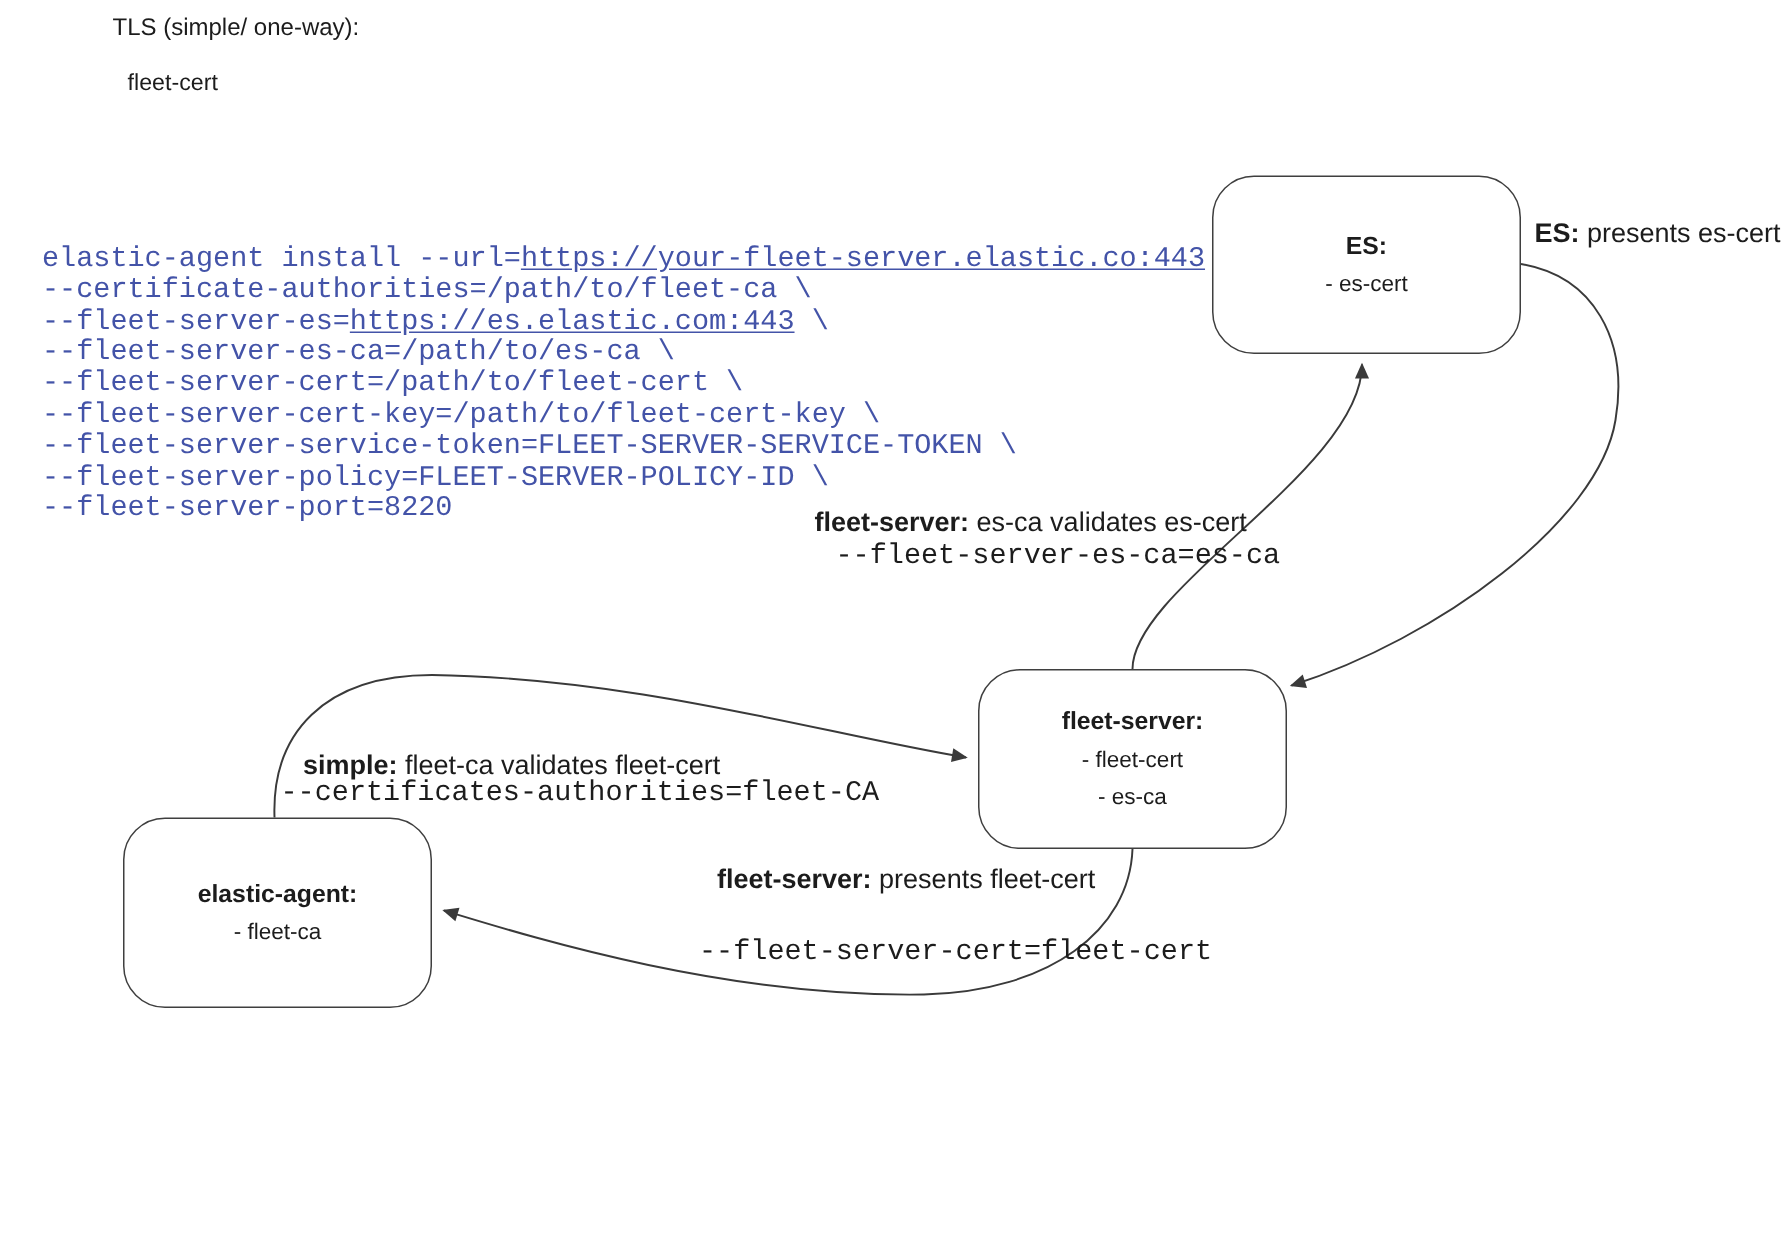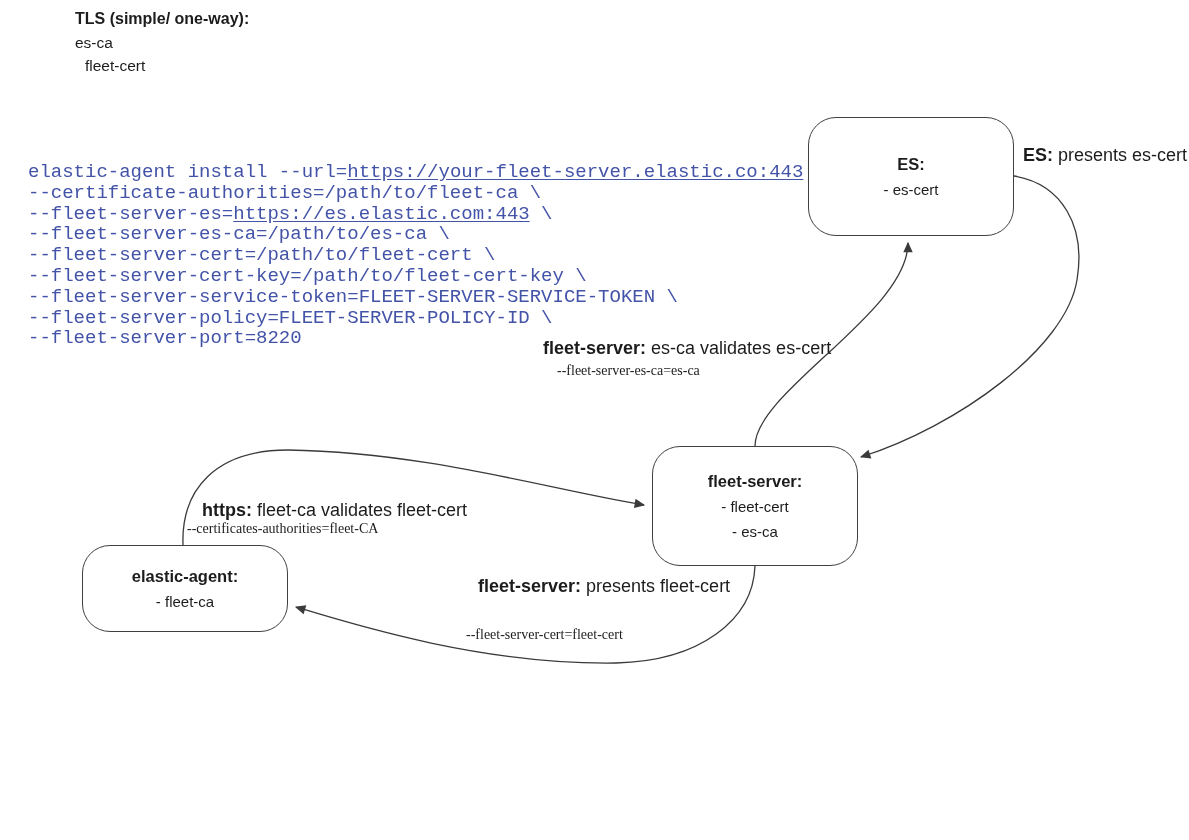--- a/index.html
+++ b/index.html
@@ -12,21 +12,21 @@
   body{
     position:relative;
     width:1189px;height:840px;
     overflow:hidden;
     font-family:"Liberation Sans",sans-serif;
     color:var(--ink);
   }
   .abs{position:absolute;}
   
   .legend{left:75px;top:7px;font-size:15.5px;line-height:23px;}
-  .legend .t{font-weight:700;font-size:16px;margin-bottom:1px;}
+  .legend .t{font-weight:400;font-size:16px;margin-bottom:14px;}
   .legend .i1{padding-left:10px;}
   
   .command{
     left:28px;top:162px;
     font-family:Liberation Mono, monospace;
     font-size:19px;line-height:20.8px;
     color:var(--code-blue);
     white-space:pre;
   }
   .command .u{text-decoration:underline;text-underline-offset:2px;}
@@ -39,27 +39,27 @@
     border-radius:28px;
     display:flex;flex-direction:column;
     align-items:center;justify-content:center;
     text-align:center;
     line-height:25px;
     font-size:15px;
   }
   .node .title{font-weight:700;font-size:16.5px;}
   .node-es{left:808px;top:117px;height:119px;}
   .node-fleet{left:652px;top:446px;height:120px;}
-  .node-agent{left:82px;top:545px;height:87px;}
+  .node-agent{left:82px;top:545px;height:127px;}
   
   .elabel{font-size:18px;white-space:nowrap;line-height:17px;}
   .elabel b{font-weight:700;}
   .ecode{
-    font-family:Liberation Serif, serif;
-    font-size:14px;white-space:nowrap;line-height:17px;color:var(--ink);
+    font-family:Liberation Mono, monospace;
+    font-size:19px;white-space:nowrap;line-height:17px;color:var(--ink);
   }
   .lbl-es-presents{left:1023px;top:147px;}
   .lbl-fsv-1{left:543px;top:340px;}
   .lbl-fsv-2{left:557px;top:362px;}
   .lbl-ag-1{left:202px;top:502px;}
   .lbl-ag-2{left:187px;top:520px;}
   .lbl-fsp-1{left:478px;top:578px;}
   .lbl-fsp-2{left:466px;top:626px;}
   
   svg.edges{position:absolute;left:0;top:0;width:1189px;height:840px;pointer-events:none;}
@@ -77,21 +77,20 @@
       </marker>
     </defs>
     <path class="e" d="M 755 446 C 755 392, 908 312, 908 243" marker-end="url(#arrow)"></path>
     <path class="e" d="M 1014 176 C 1062 184, 1086 226, 1077 280 C 1066 348, 958 426, 861 457" marker-end="url(#arrow)"></path>
     <path class="e" d="M 183 545 C 181 489, 216 450, 288 450 C 425 452, 548 489, 644 505" marker-end="url(#arrow)"></path>
     <path class="e" d="M 755 566 C 753 620, 700 661, 616 663 C 482 665, 352 624, 296 607" marker-end="url(#arrow)"></path>
   </svg>
 
   <div class="abs legend">
     <div class="t">TLS (simple/ one-way):</div>
-    <div>es-ca</div>
     <div class="i1">fleet-cert</div>
   </div>
 
   <div class="abs command"><div><span>elastic-agent install --url=</span><span class="u">https://your-fleet-server.elastic.co:443</span><span> \</span></div><div><span>--certificate-authorities=/path/to/fleet-ca \</span></div><div><span>--fleet-server-es=</span><span class="u">https://es.elastic.com:443</span><span> \</span></div><div><span>--fleet-server-es-ca=/path/to/es-ca \</span></div><div><span>--fleet-server-cert=/path/to/fleet-cert \</span></div><div><span>--fleet-server-cert-key=/path/to/fleet-cert-key \</span></div><div><span>--fleet-server-service-token=FLEET-SERVER-SERVICE-TOKEN \</span></div><div><span>--fleet-server-policy=FLEET-SERVER-POLICY-ID \</span></div><div><span>--fleet-server-port=8220</span></div></div>
 
   <div class="abs node node-es">
     <div class="title">ES:</div>
     <div>- es-cert</div>
   </div>
 
@@ -109,21 +108,21 @@
   <div class="abs elabel lbl-es-presents">
     <b>ES:</b><span> presents es-cert</span>
   </div>
 
   <div class="abs elabel lbl-fsv-1">
     <b>fleet-server:</b><span> es-ca validates es-cert</span>
   </div>
   <div class="abs ecode lbl-fsv-2">--fleet-server-es-ca=es-ca</div>
 
   <div class="abs elabel lbl-ag-1">
-    <b>https:</b><span> fleet-ca validates fleet-cert</span>
+    <b>simple:</b><span> fleet-ca validates fleet-cert</span>
   </div>
   <div class="abs ecode lbl-ag-2">--certificates-authorities=fleet-CA</div>
 
   <div class="abs elabel lbl-fsp-1">
     <b>fleet-server:</b><span> presents fleet-cert</span>
   </div>
   <div class="abs ecode lbl-fsp-2">--fleet-server-cert=fleet-cert</div>
 
 </div>
 

